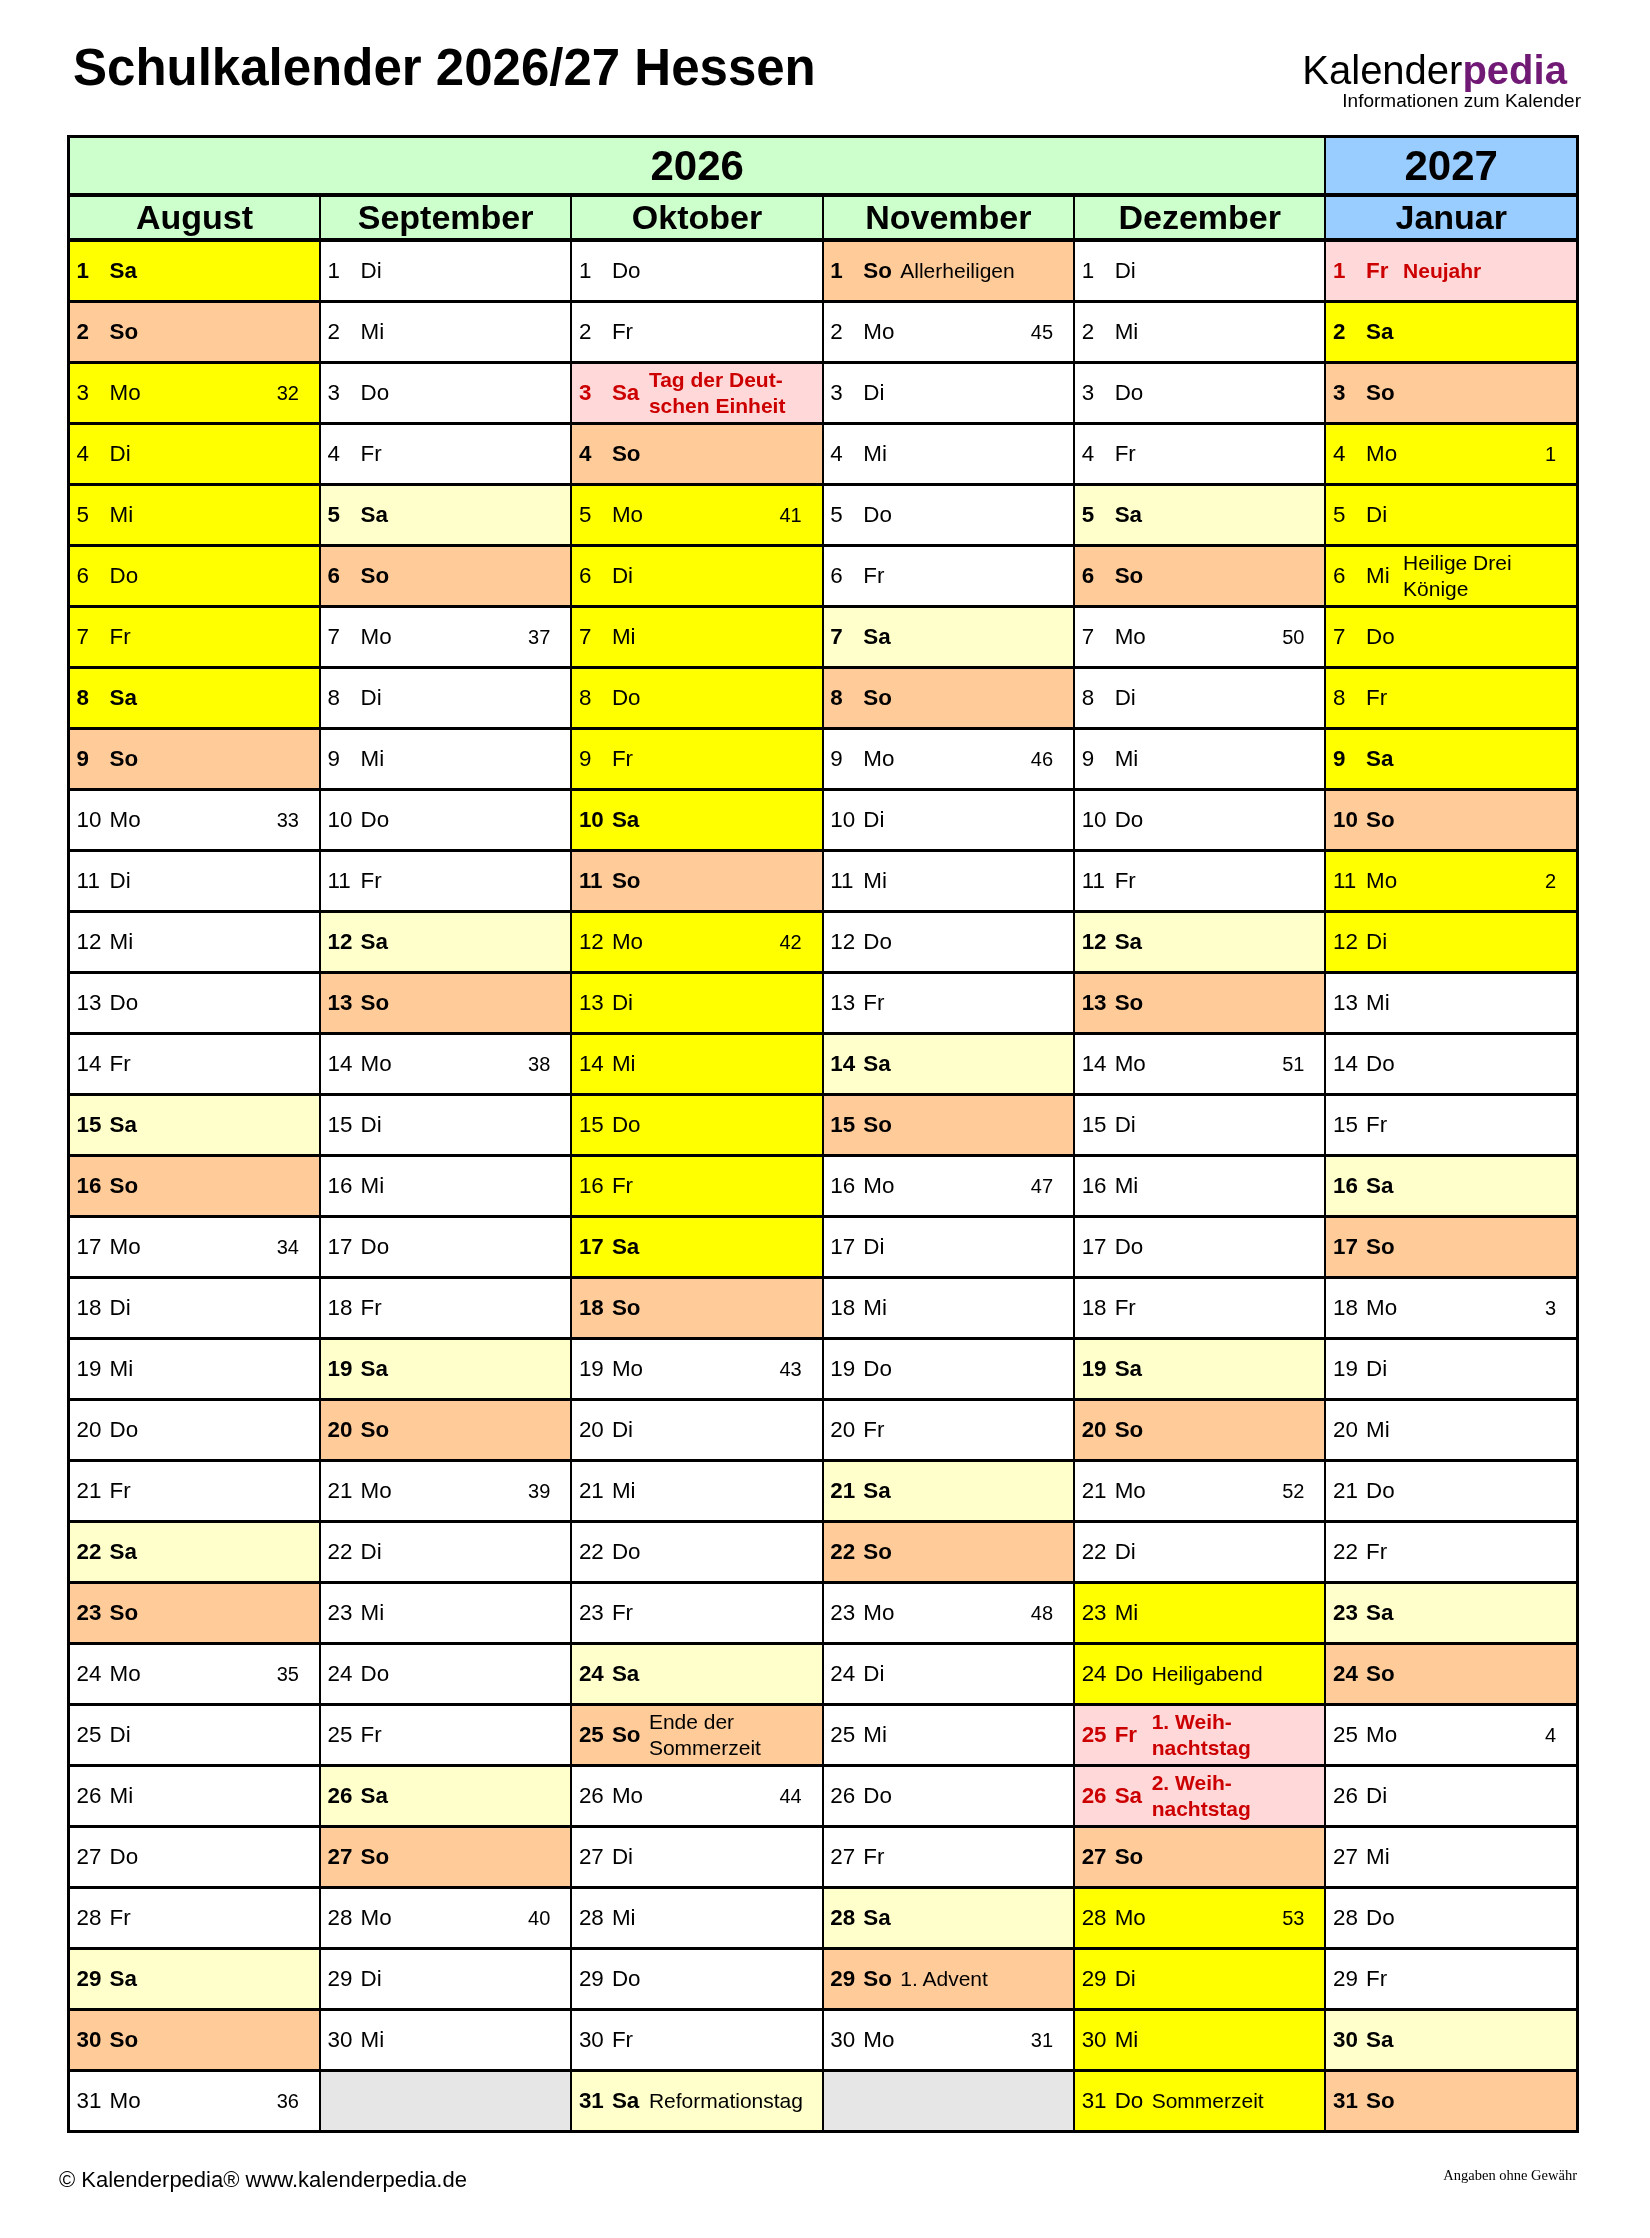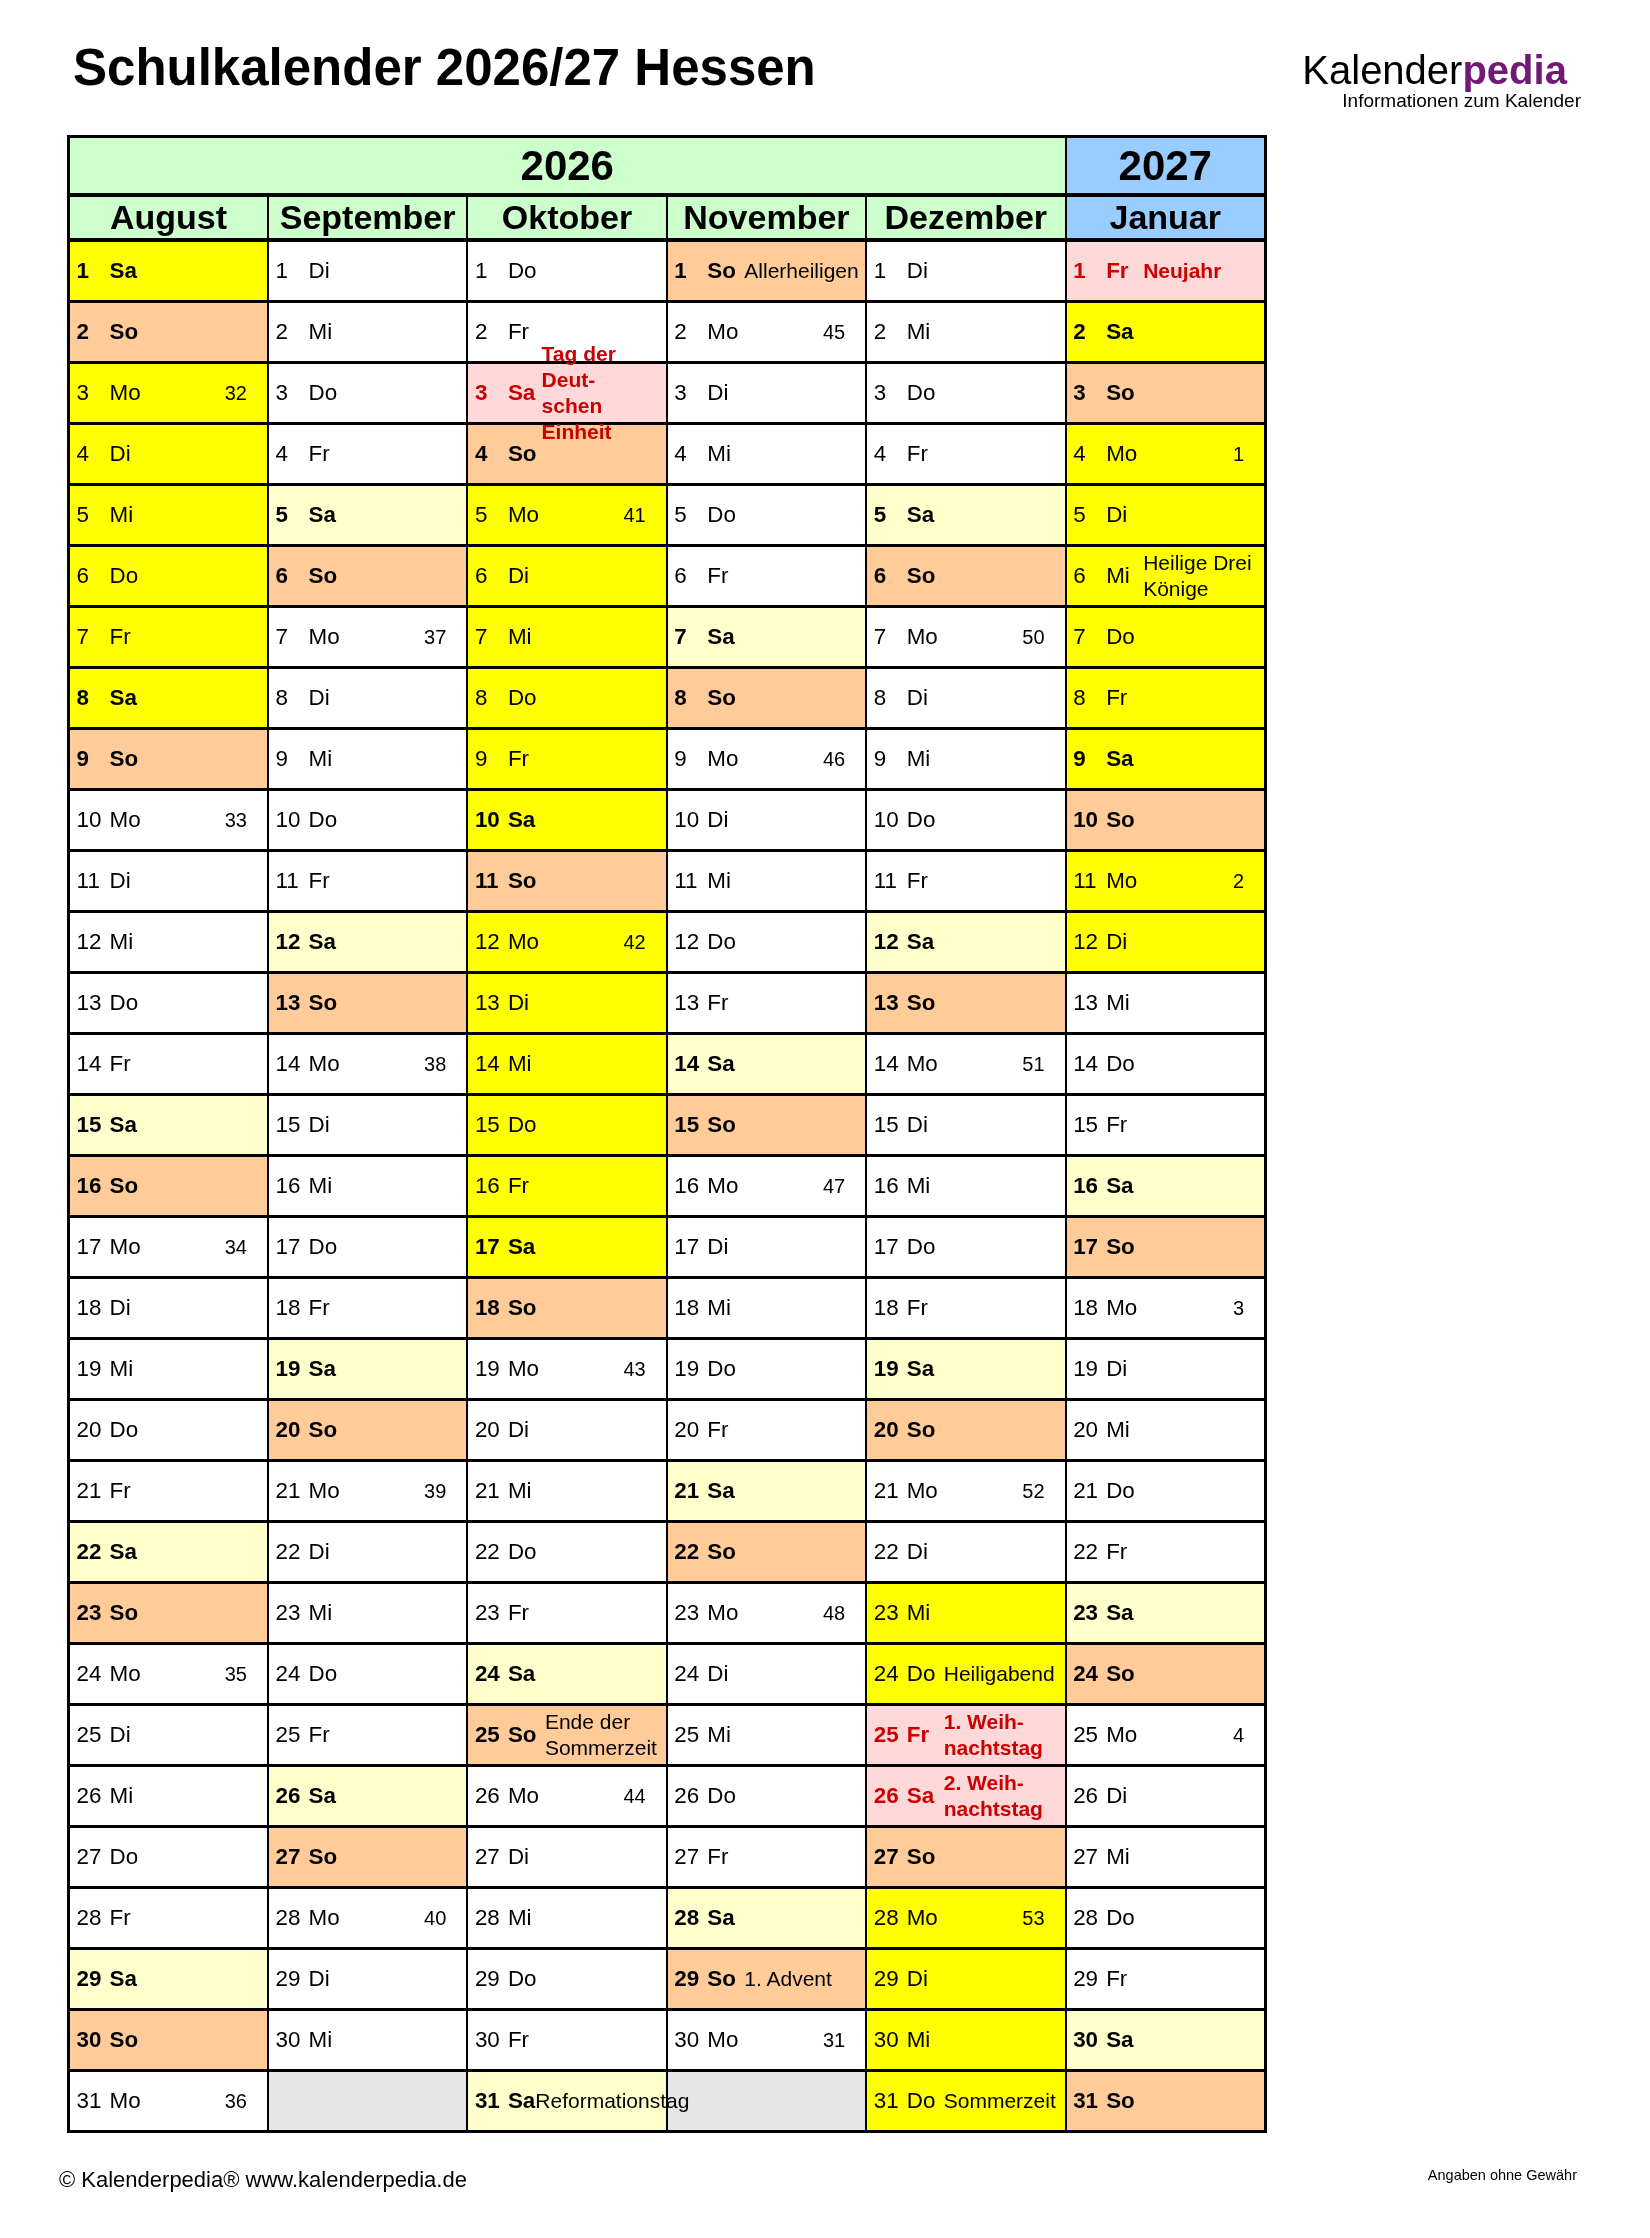--- a/index.html
+++ b/index.html
@@ -2,21 +2,21 @@
 <html style="font-size:10.6px"><head>
 <meta charset="utf-8">
 <style>
   html,body{margin:0;padding:0;background:#fff;}
   body{width:1650px;height:2239px;position:relative;font-family:"Liberation Sans",sans-serif;color:#000;overflow:hidden;}
   .title{position:absolute;left:73px;top:38px;font-size:51px;font-weight:bold;letter-spacing:0px;}
   .logo{position:absolute;right:69px;top:50px;text-align:left;}
   .logo .brand{font-size:40px;line-height:40px;}
   .logo .brand .pedia{color:#701a75;font-weight:bold;}
   .logo .sub{font-size:19px;line-height:21px;margin-left:40px;}
-  table.cal{position:absolute;left:67px;top:135px;width:1200px;border-collapse:collapse;table-layout:fixed;border:3.3px solid #000;}
+  table.cal{position:absolute;left:67px;top:135px;width:1512px;border-collapse:collapse;table-layout:fixed;border:3.3px solid #000;}
   table.cal td{border:2px solid #000;padding:0;vertical-align:middle;}
   .yr{height:55px;font-size:42px;font-weight:bold;text-align:center;border-bottom:4px solid #000 !important;}
   .yr26{background:#ccffcc;}
   .yr27{background:#99ccff;border-left:2.6px solid #000 !important;}
   .mon{height:41px;font-size:34px;font-weight:bold;text-align:center;background:#ccffcc;border-bottom:4px solid #000 !important;}
   .mon.jan{background:#99ccff;border-left:2.6px solid #000 !important;}
   tr.day td{height:58px;border-top:3.3px solid #000;}
   .cell{position:relative;height:58px;display:flex;align-items:center;font-size:22.4px;}
   .cell .d{display:inline-block;min-width:33px;padding-left:6.6px;}
   .cell .w{display:inline-block;width:37px;}
@@ -26,21 +26,21 @@
   .red{color:#cc0000;}
   .red .note{font-weight:bold;}
   .c-white{background:#fff;}
   .c-yellow{background:#ffff00;}
   .c-lyellow{background:#ffffcc;}
   .c-orange{background:#ffcc99;}
   .c-pink{background:#ffd9d9;}
   .c-grey{background:#e6e6e6;}
   td.janc{border-left:2.6px solid #000 !important;}
   .footer-left{position:absolute;left:59px;top:2167px;font-size:22px;}
-  .footer-right{position:absolute;right:73px;top:2167px;font-size:14.5px;}
+  .footer-right{position:absolute;right:73px;top:2167px;font-size:14.5px;font-family:Liberation Serif, serif;}
 </style>
 </head>
 <body>
 
 <div class="title">Schulkalender 2026/27 Hessen</div>
 <div class="logo">
   <div class="brand"><span>Kalender</span><span class="pedia">pedia</span></div>
   <div class="sub">Informationen zum Kalender</div>
 </div>
 

